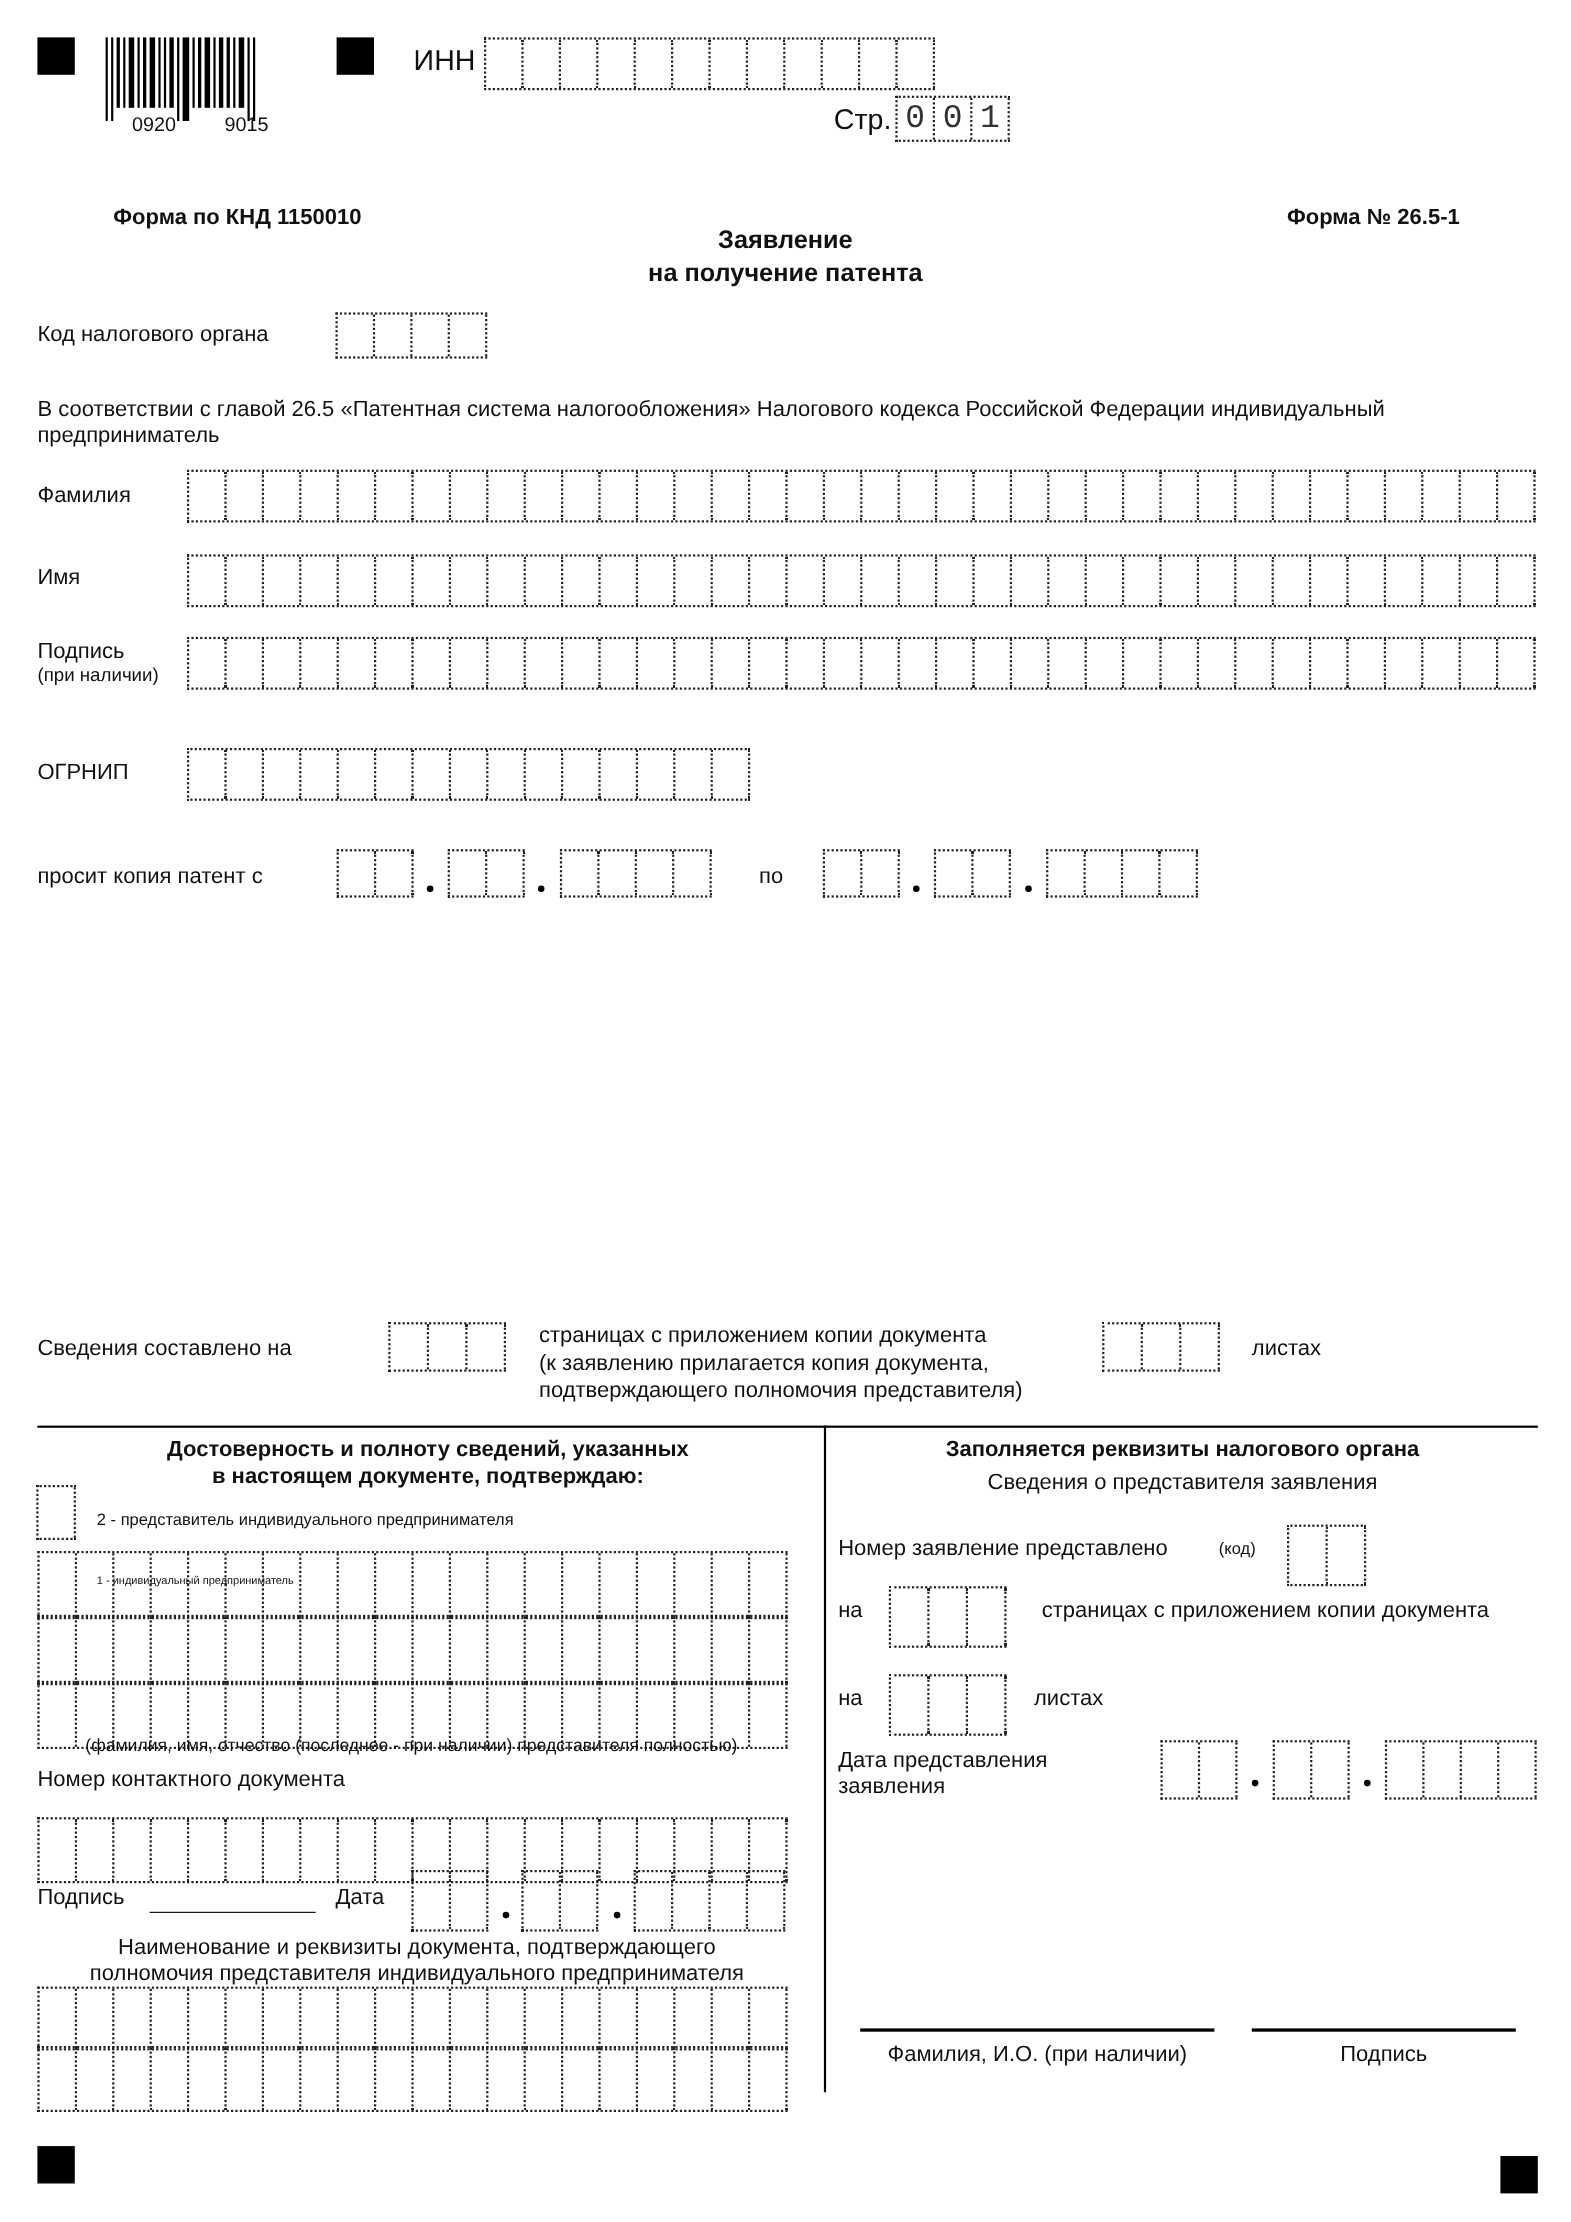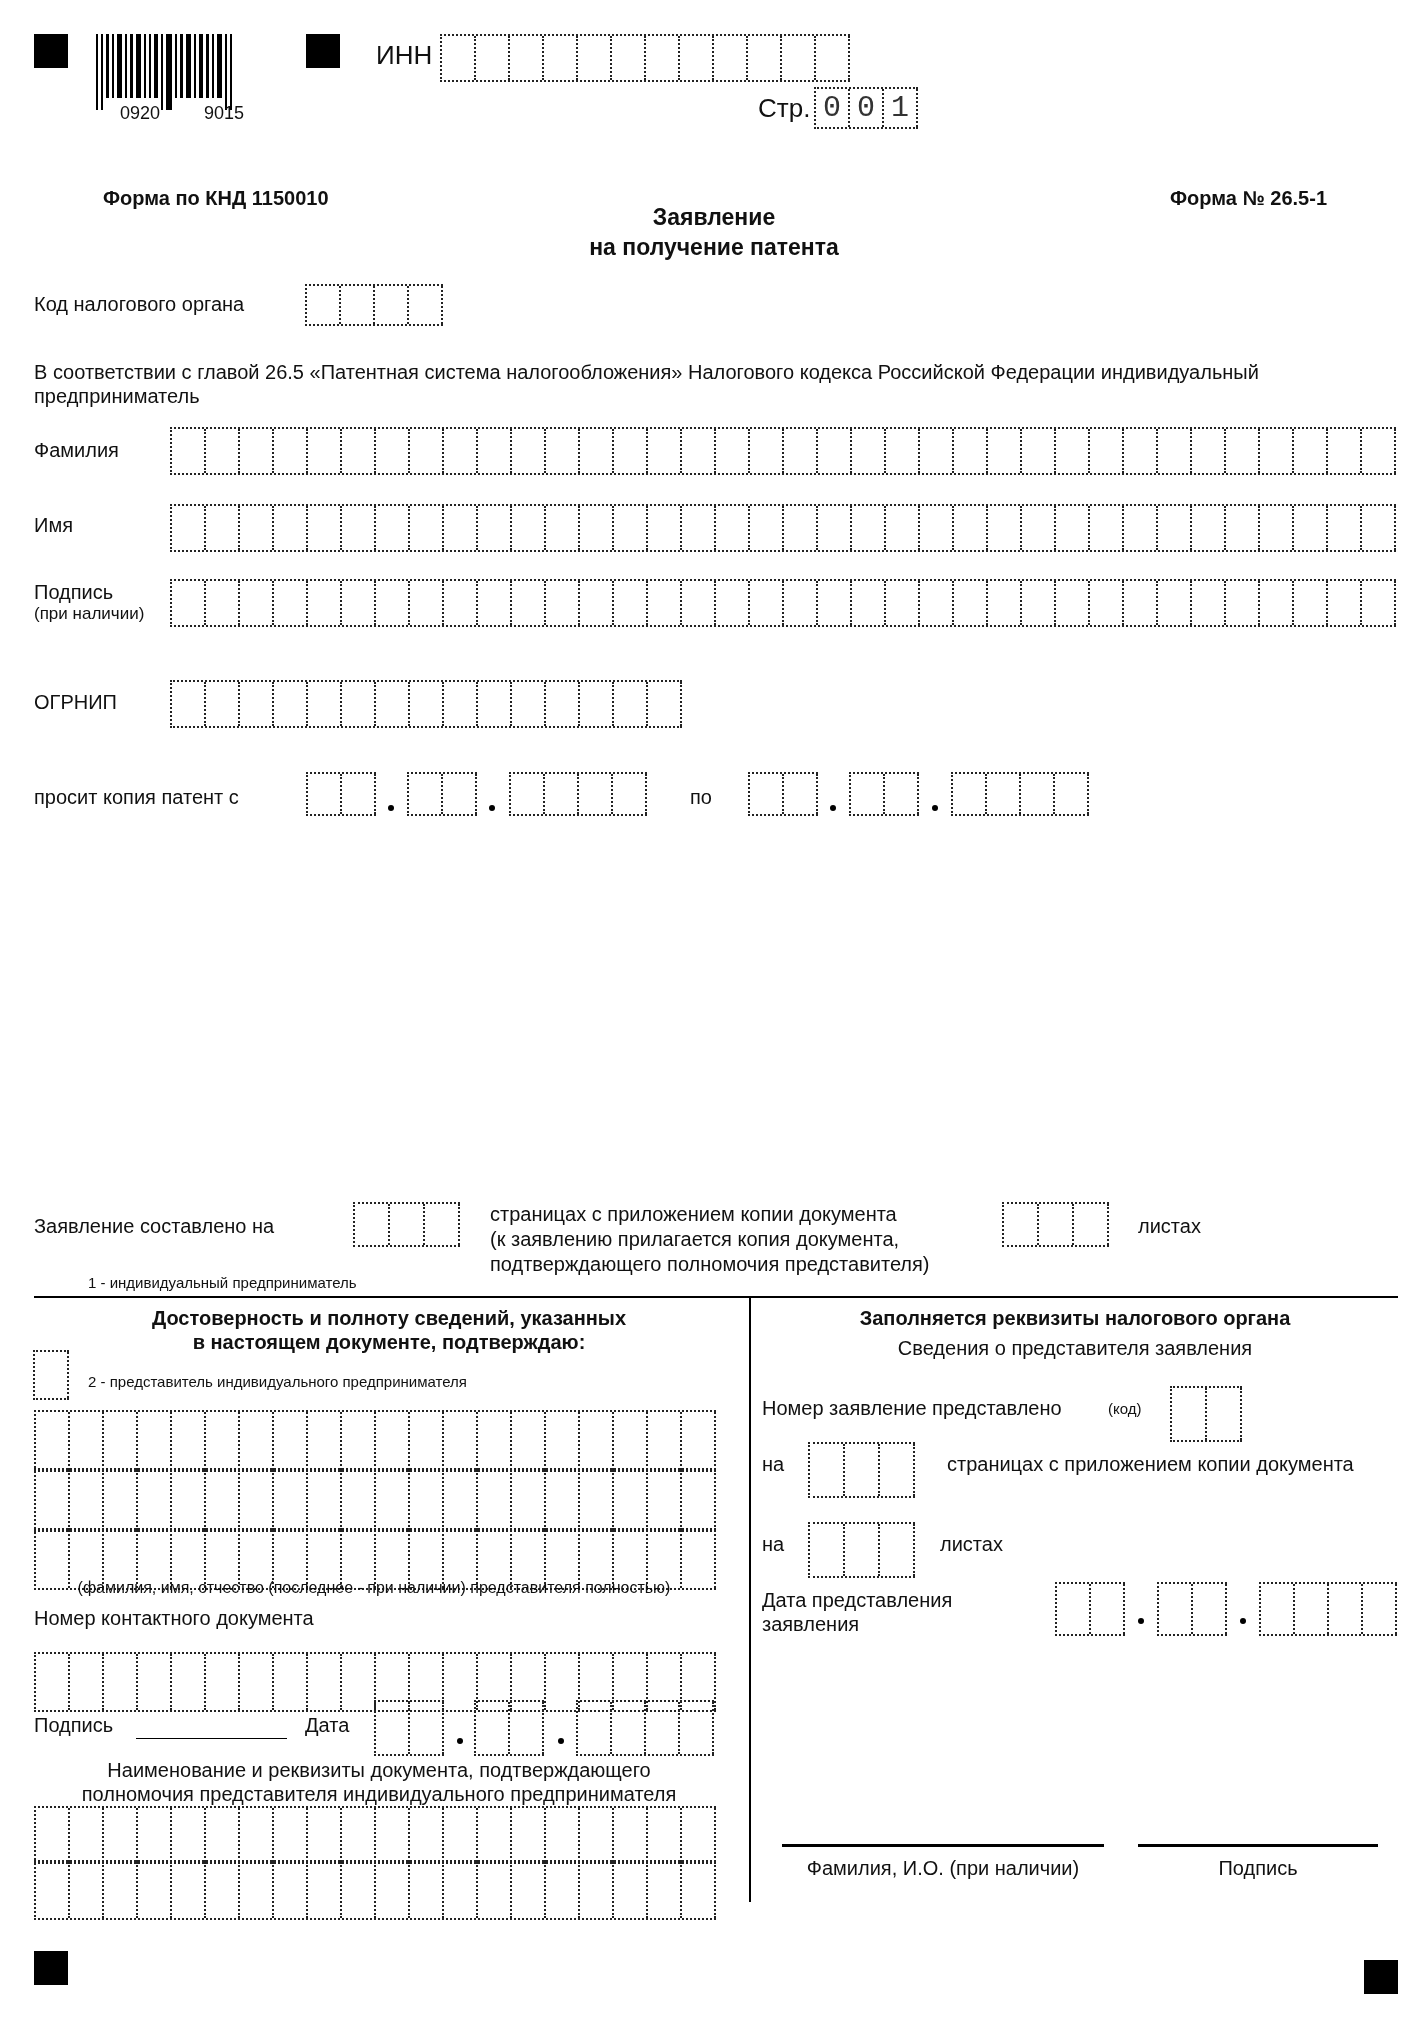--- a/index.html
+++ b/index.html
@@ -262,21 +262,21 @@
     <div class="cell" style="width: 34px; height: 40px;"></div>
   </div>
 <div class="dot" style="left:932px;top:805px"></div>
 <div class="cells" style="left:951px;top:772px;height:40px">
     <div class="cell" style="width: 34px; height: 40px;"></div>
     <div class="cell" style="width: 34px; height: 40px;"></div>
     <div class="cell" style="width: 34px; height: 40px;"></div>
     <div class="cell" style="width: 34px; height: 40px;"></div>
   </div>
 
-<div class="txt" style="left:34px;top:1214px">Заявление составлено на</div>
+<div class="txt" style="left:34px;top:1214px">Сведения составлено на</div>
 <div class="cells" style="left:353px;top:1202px;height:41px">
     <div class="cell" style="width: 35px; height: 41px;"></div>
     <div class="cell" style="width: 35px; height: 41px;"></div>
     <div class="cell" style="width: 35px; height: 41px;"></div>
   </div>
 <div class="txt" style="left:490px;top:1202px">страницах с приложением копии документа</div>
 <div class="txt" style="left:490px;top:1227px">(к заявлению прилагается копия документа,</div>
 <div class="txt" style="left:490px;top:1252px">подтверждающего полномочия представителя)</div>
 <div class="cells" style="left:1002px;top:1202px;height:41px">
     <div class="cell" style="width: 35px; height: 41px;"></div>
@@ -286,21 +286,21 @@
 <div class="txt" style="left:1138px;top:1214px">листах</div>
 
 <div class="hline" style="left:34px;top:1296px;width:1364px;height:2px"></div>
 <div class="hline" style="left:749px;top:1296px;width:2px;height:606px"></div>
 
 <div class="txt bold center" style="left:34px;width:710px;top:1306px">Достоверность и полноту сведений, указанных</div>
 <div class="txt bold center" style="left:34px;width:710px;top:1330px">в настоящем документе, подтверждаю:</div>
 <div class="cells" style="left:33px;top:1350px;height:46px">
     <div class="cell" style="width: 34px; height: 46px;"></div>
   </div>
-<div class="txt" style="left:88px;top:1274px;font-size:15px">1 - индивидуальный предприниматель</div>
+<div class="txt" style="left:88px;top:1432px;font-size:10px">1 - индивидуальный предприниматель</div>
 <div class="txt" style="left:88px;top:1373px;font-size:15px">2 - представитель индивидуального предпринимателя</div>
 
 <div class="cells" style="left:34px;top:1410px;height:58px">
     <div class="cell" style="width: 34px; height: 58px;"></div>
     <div class="cell" style="width: 34px; height: 58px;"></div>
     <div class="cell" style="width: 34px; height: 58px;"></div>
     <div class="cell" style="width: 34px; height: 58px;"></div>
     <div class="cell" style="width: 34px; height: 58px;"></div>
     <div class="cell" style="width: 34px; height: 58px;"></div>
     <div class="cell" style="width: 34px; height: 58px;"></div>

